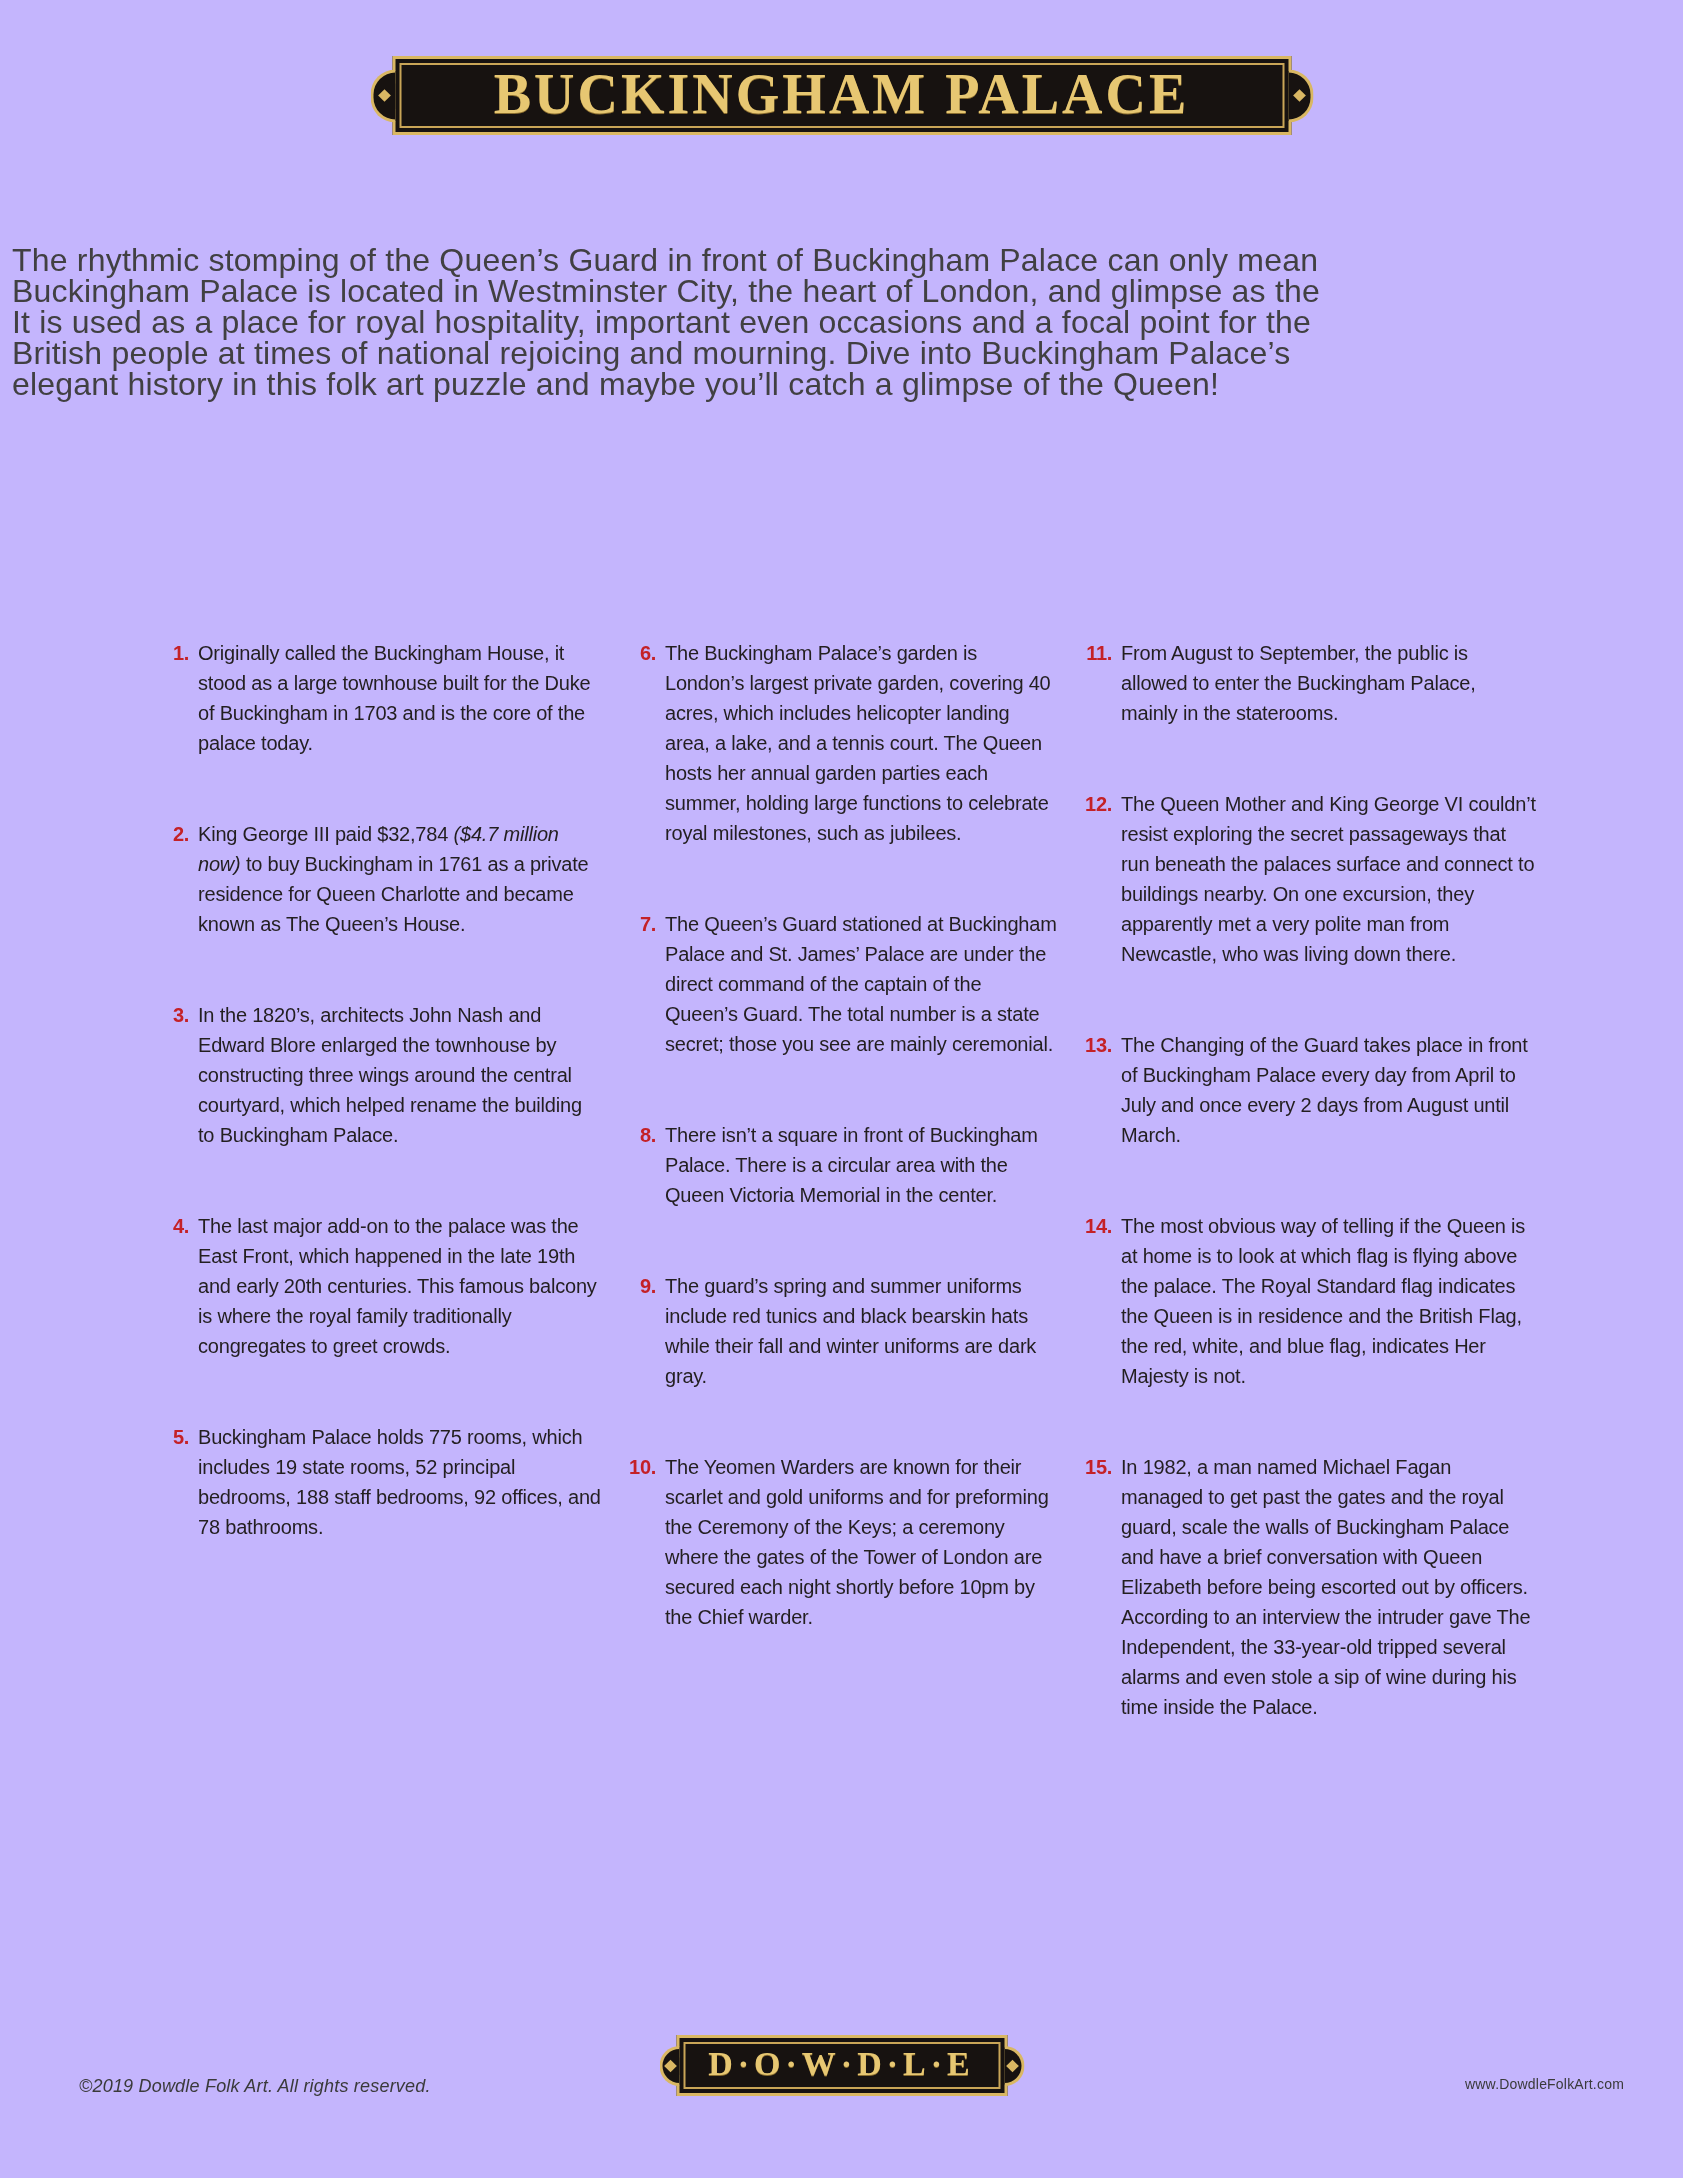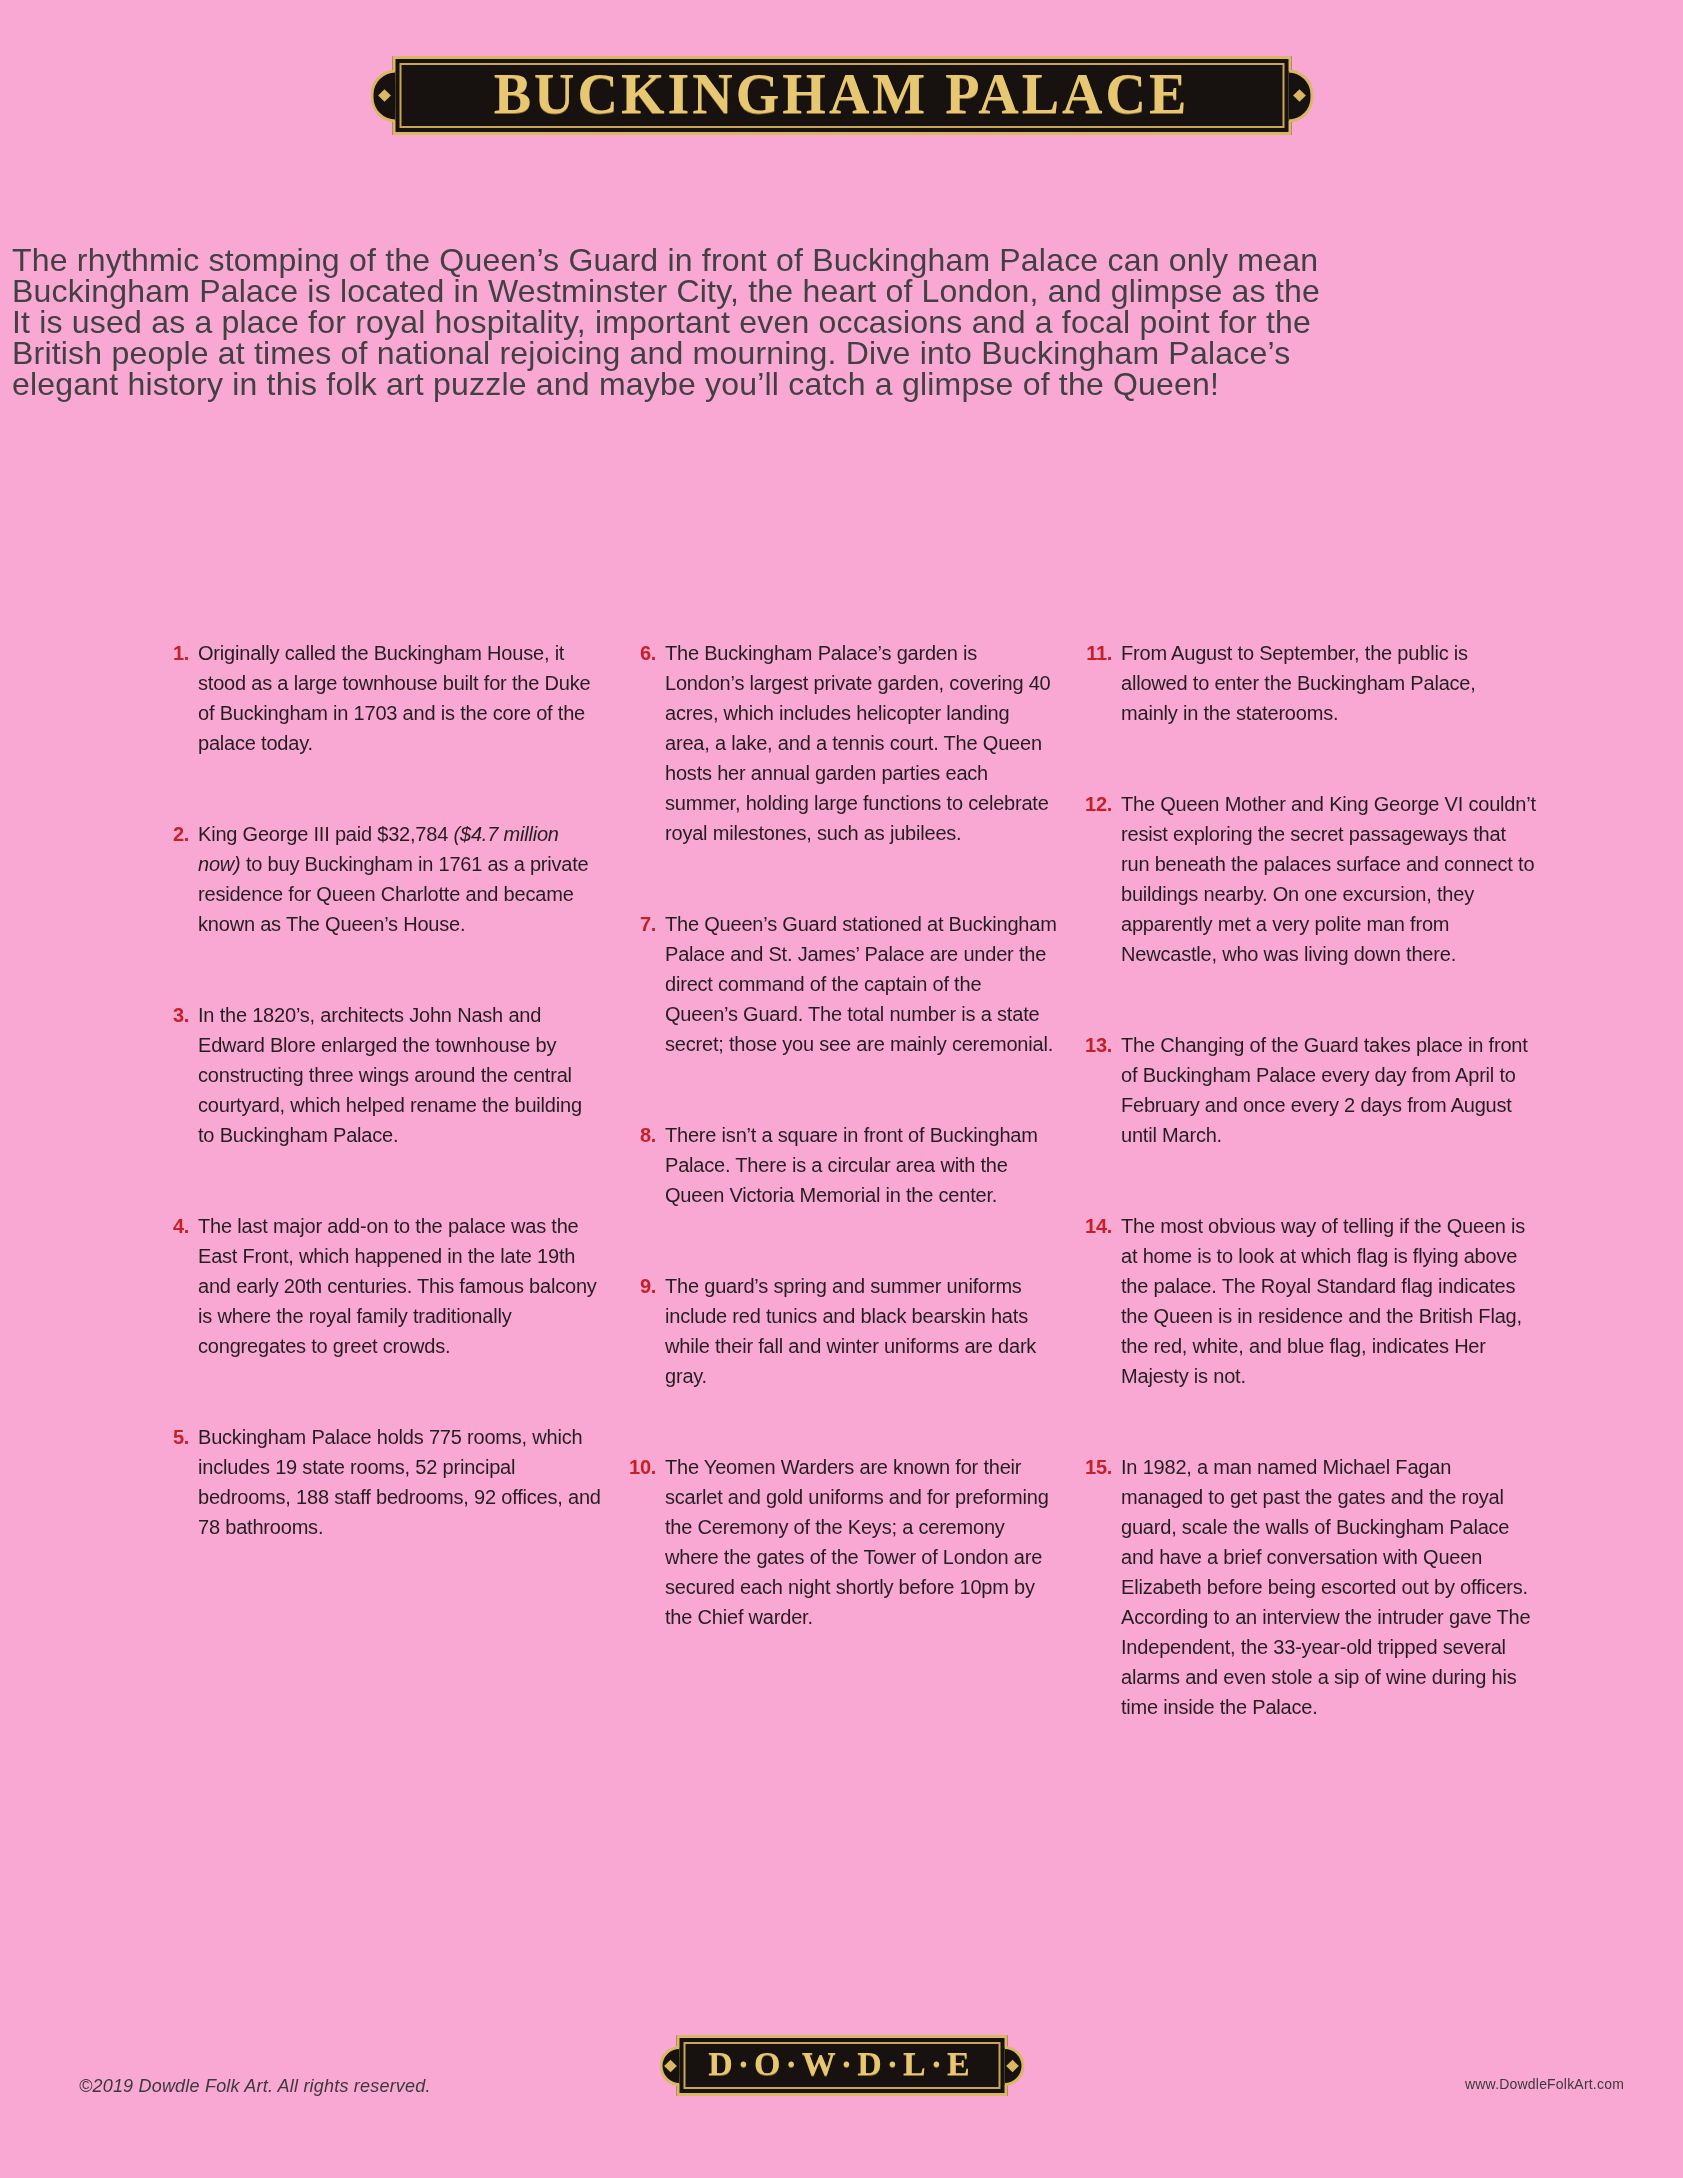--- a/index.html
+++ b/index.html
@@ -1,17 +1,17 @@
 <!DOCTYPE html>
 <html><head>
 <meta charset="utf-8">
 <style>
   html,body { margin:0; padding:0; background:#ffffff; }
   .page {
-    position:relative; width:1683px; height:2178px; background:#f9a8d4;
+    position:relative; width:1683px; height:2178px; background:#c4b5fd;
     font-family:"Liberation Sans", sans-serif; overflow:hidden;
   }
 
   
   .plaque {
     position:absolute; left:50%; transform:translateX(-50%);
     background:#171210; border:3px solid #d9b763;
     display:flex; align-items:center; justify-content:center;
     box-sizing:border-box;
   }
@@ -157,21 +157,21 @@
       <div class="fact">
         <span class="fact-num">11.</span>
         <p class="fact-text">From August to September, the public is allowed to enter the Buckingham Palace, mainly in the staterooms.</p>
       </div>
       <div class="fact">
         <span class="fact-num">12.</span>
         <p class="fact-text">The Queen Mother and King George VI couldn’t resist exploring the secret passageways that run beneath the palaces surface and connect to buildings nearby. On one excursion, they apparently met a very polite man from Newcastle, who was living down there.</p>
       </div>
       <div class="fact">
         <span class="fact-num">13.</span>
-        <p class="fact-text">The Changing of the Guard takes place in front of Buckingham Palace every day from April to February and once every 2 days from August until March.</p>
+        <p class="fact-text">The Changing of the Guard takes place in front of Buckingham Palace every day from April to July and once every 2 days from August until March.</p>
       </div>
       <div class="fact">
         <span class="fact-num">14.</span>
         <p class="fact-text">The most obvious way of telling if the Queen is at home is to look at which flag is flying above the palace. The Royal Standard flag indicates the Queen is in residence and the British Flag, the red, white, and blue flag, indicates Her Majesty is not.</p>
       </div>
       <div class="fact">
         <span class="fact-num">15.</span>
         <p class="fact-text">In 1982, a man named Michael Fagan managed to get past the gates and the royal guard, scale the walls of Buckingham Palace and have a brief conversation with Queen Elizabeth before being escorted out by officers. According to an interview the intruder gave The Independent, the 33-year-old tripped several alarms and even stole a sip of wine during his time inside the Palace.</p>
       </div>
     </div>

